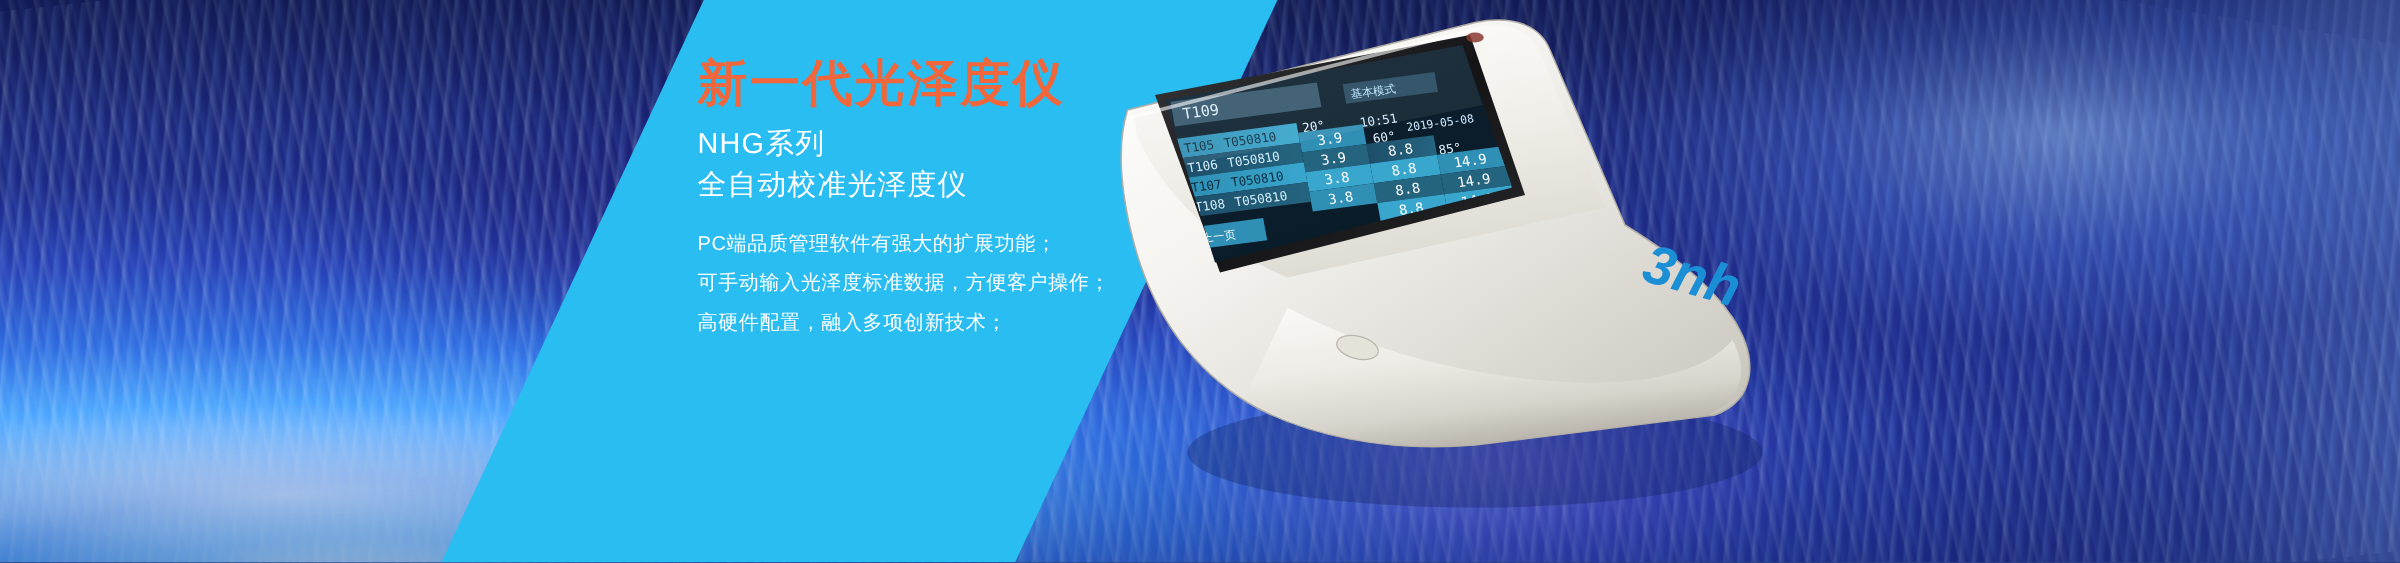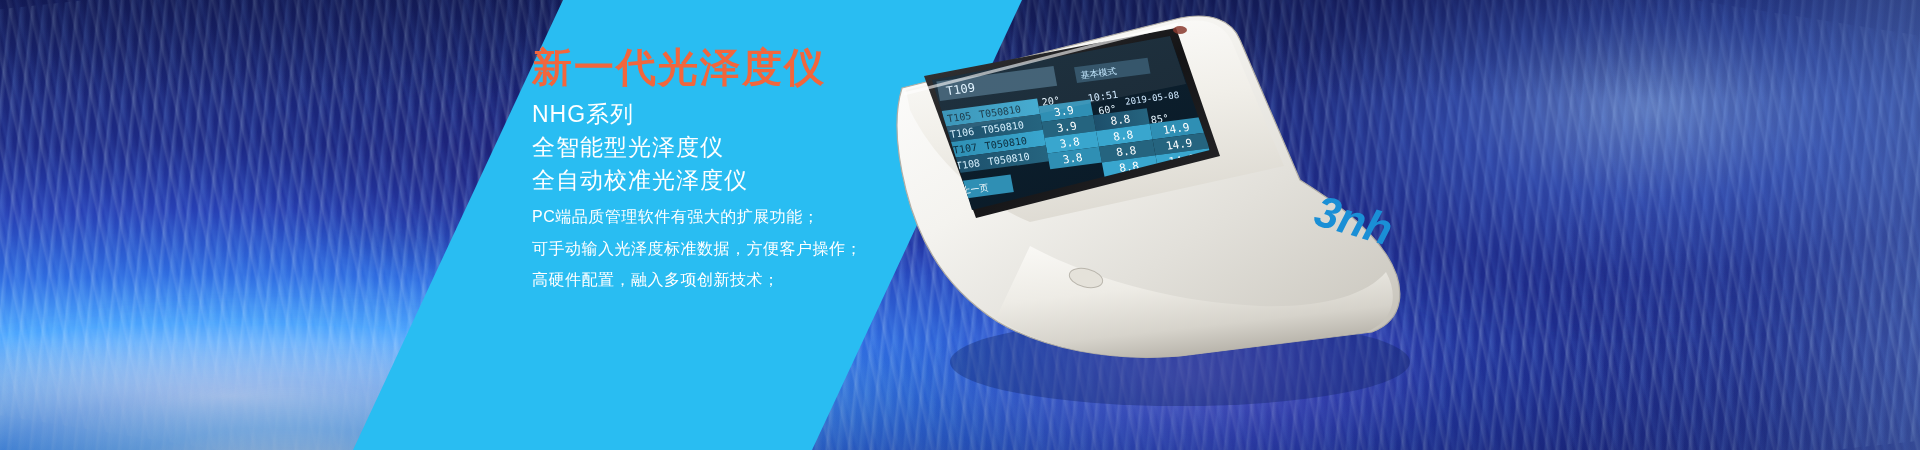--- a/index.html
+++ b/index.html
@@ -130,42 +130,42 @@
     width: 1920px;
     height: 450px;
     background: #29bdf2;
     -webkit-clip-path: polygon(563px 0px, 1022px 0px, 812px 450px, 353px 450px);
     clip-path: polygon(563px 0px, 1022px 0px, 812px 450px, 353px 450px);
   }
 
   
   .copy {
     position: absolute;
-    left: 532px;
+    left: 558px;
     top: 44px;
     width: 560px;
   }
   .headline {
     font-size: 40px;
     font-weight: bold;
     letter-spacing: 2px;
     color: #f2663c;
     line-height: 1.15;
     margin: 0 0 8px 0;
     white-space: nowrap;
   }
   .subline {
     font-size: 23px;
     color: #ffffff;
     line-height: 1.44;
     letter-spacing: 1px;
     white-space: nowrap;
   }
   .bullets {
-    margin-top: 4px;
+    margin-top: 16px;
   }
   .bullet {
     font-size: 16px;
     color: #ffffff;
     line-height: 1.95;
     letter-spacing: .5px;
     white-space: nowrap;
   }
 
   
@@ -214,21 +214,20 @@
   <div class="bg-swirl-d"></div>
   <div class="bg-swirl-c"></div>
   <div class="bg-vignette"></div>
 
   <div class="cyan-panel"></div>
 
   <div class="copy">
     <div class="headline">新一代光泽度仪</div>
 
     <div class="subline">NHG系列</div>
-    <div class="subline">全智能型光泽度仪</div>
     <div class="subline">全自动校准光泽度仪</div>
 
     <div class="bullets">
       <div class="bullet">PC端品质管理软件有强大的扩展功能；</div>
       <div class="bullet">可手动输入光泽度标准数据，方便客户操作；</div>
       <div class="bullet">高硬件配置，融入多项创新技术；</div>
     </div>
   </div>
 
   <div class="right-glow"></div>

